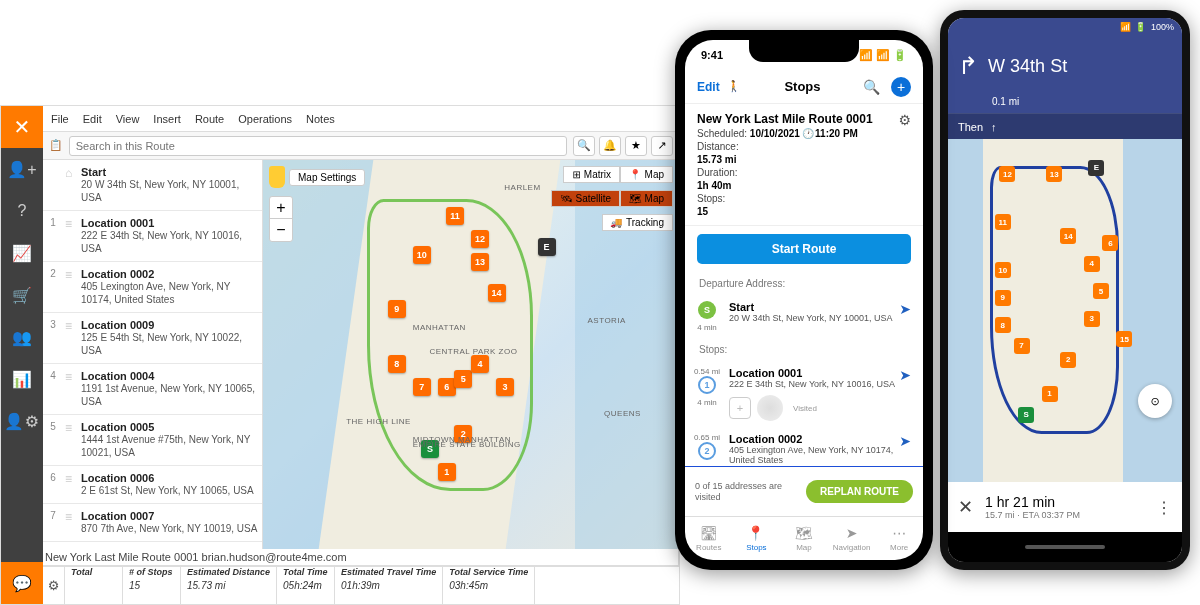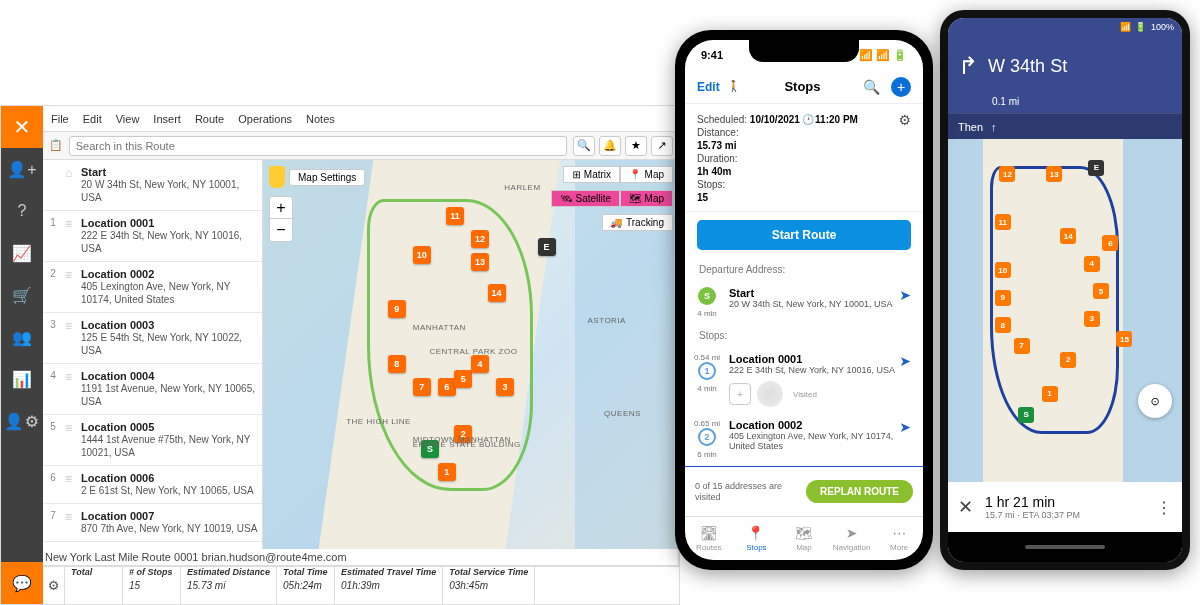--- a/index.html
+++ b/index.html
@@ -42,21 +42,21 @@
 .map-land { position: absolute; left: 20%; top: 0; width: 45%; height: 100%; background: #f0ede0; transform: skewX(-8deg); }
 .map-route { position: absolute; left: 25%; top: 10%; width: 40%; height: 75%; border: 3px solid #6cc04a; border-radius: 10% 40% 30% 50%; opacity: 0.9; }
 .map-pin { position: absolute; width: 18px; height: 18px; background: #ff6b00; border-radius: 3px; color: #fff; font-size: 9px; font-weight: bold; display: flex; align-items: center; justify-content: center; box-shadow: 0 1px 2px rgba(0,0,0,0.3); }
 
 .map-controls-tl { position: absolute; left: 6px; top: 6px; display: flex; gap: 4px; align-items: center; }
 .pegman { width: 16px; height: 22px; background: #ffcc33; border-radius: 3px 3px 6px 6px; }
 .map-settings-btn { background: #fff; border: 1px solid #ccc; border-radius: 3px; padding: 2px 8px; font-size: 10px; cursor: pointer; }
 .map-type-toggle { position: absolute; right: 6px; top: 6px; display: flex; gap: 0; }
 .map-type-toggle .tab { background: #fff; border: 1px solid #ccc; padding: 2px 8px; font-size: 10px; cursor: pointer; display: flex; align-items: center; gap: 3px; }
 .map-sat-row { position: absolute; right: 6px; top: 30px; display: flex; gap: 0; }
-.map-sat-row .tab { background: #ec4899; border: 1px solid #ccc; padding: 2px 8px; font-size: 10px; cursor: pointer; }
+.map-sat-row .tab { background: #c2410c; border: 1px solid #ccc; padding: 2px 8px; font-size: 10px; cursor: pointer; }
 .map-track-btn { position: absolute; right: 6px; top: 54px; background: #fff; border: 1px solid #ccc; padding: 2px 8px; font-size: 10px; cursor: pointer; display:flex; align-items:center; gap:3px; }
 .zoom-ctrl { position: absolute; left: 6px; top: 36px; width: 24px; background: #fff; border: 1px solid #ccc; border-radius: 3px; }
 .zoom-ctrl div { height: 22px; display: flex; align-items: center; justify-content: center; font-size: 16px; cursor: pointer; }
 .zoom-ctrl div:first-child { border-bottom: 1px solid #ccc; }
 
 .map-label { position: absolute; font-size: 8px; color: #666; text-transform: uppercase; letter-spacing: 0.5px; }
 
 
 .summary-bar { height: 38px; border-top: 1px solid #ddd; display: flex; background: #fff; font-size: 10px; }
 .summary-route { padding: 2px 2px; border-right: 1px solid #ddd; border-bottom: 1px solid #ddd; flex: 1; color: #444; display:flex; align-items:center; }
@@ -197,21 +197,21 @@
     <div class="stop-handle">≡</div>
     <div class="stop-body">
               <div class="stop-title">Location 0002</div>
     <div class="stop-addr">405 Lexington Ave, New York, NY 10174, United States</div>
             </div>
           </div>
           <div class="stop-item">
             <div class="stop-num">3</div>
     <div class="stop-handle">≡</div>
     <div class="stop-body">
-              <div class="stop-title">Location 0003</div>
+              <div class="stop-title">Location 0009</div>
     <div class="stop-addr">125 E 54th St, New York, NY 10022, USA</div>
             </div>
           </div>
           <div class="stop-item">
             <div class="stop-num">4</div>
     <div class="stop-handle">≡</div>
     <div class="stop-body">
               <div class="stop-title">Location 0004</div>
     <div class="stop-addr">1191 1st Avenue, New York, NY 10065, USA</div>
             </div>
@@ -348,20 +348,21 @@
         <span style="color:#0b6fd8;">🚶</span>
       </div>
       <span class="title">Stops</span>
       <div class="icons">
         <span class="search-ic">🔍</span>
         <span class="plus-circle">+</span>
       </div>
     </div>
     <div class="p1-routeinfo">
       <span class="gear">⚙</span>
+      <div class="name">New York Last Mile Route 0001</div>
       <div class="row"><span>Scheduled:</span> <b>10/10/2021 🕐11:20 PM</b></div>
       <div class="row"><span>Distance:</span></div>
       <div class="row"><b>15.73 mi</b></div>
       <div class="row"><span>Duration:</span></div>
       <div class="row"><b>1h 40m</b></div>
       <div class="row"><span>Stops:</span></div>
       <div class="row"><b>15</b></div>
     </div>
     <div class="p1-startbtn">Start Route</div>
     <div class="p1-stops">

